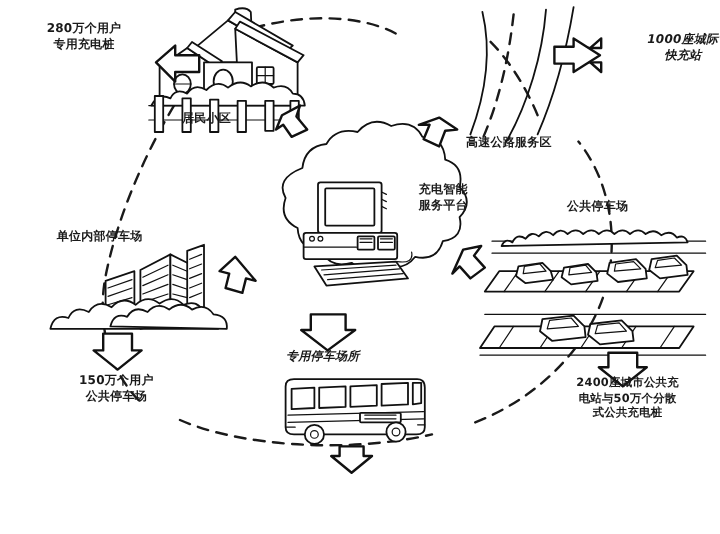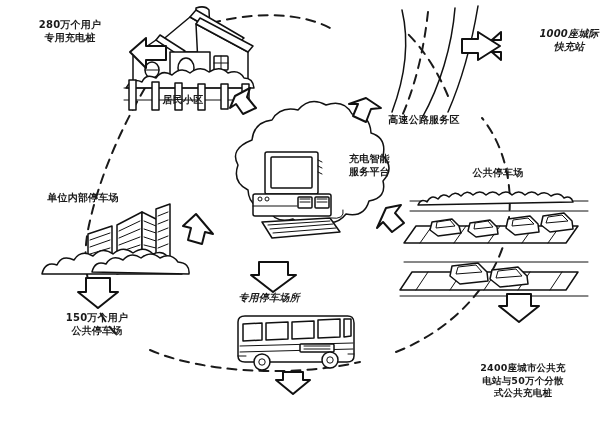--- a/index.html
+++ b/index.html
@@ -15,24 +15,24 @@
   .lbl{
     position:absolute;
     font-size:10px;
     line-height:13px;
     color:#1a1a1a;
     text-align:center;
     white-space:pre-line;
     letter-spacing:.2px;
     font-weight:600;
   }
-  .lbl.small{font-size:9.5px;line-height:12.5px;margin-top:48px;}
+  .lbl.small{font-size:9.5px;line-height:12.5px;}
   
   #lbl-home-meters{left:14px;top:18px;width:112px;}
-  #lbl-residential{left:140px;top:93px;width:86px;font-family:Liberation Serif, serif;}
+  #lbl-residential{left:129px;top:93px;width:86px;font-family:Liberation Serif, serif;}
   #lbl-intercity{left:524px;top:27px;width:90px;font-style:italic;}
   #lbl-highway{left:370px;top:113px;width:108px;text-align:center;}
   #lbl-platform{left:349px;top:152px;width:66px;text-align:left;}
   #lbl-publicpark{left:450px;top:166px;width:96px;}
   #lbl-unitpark{left:24px;top:191px;width:118px;}
   #lbl-unitmeters{left:38px;top:311px;width:118px;}
   #lbl-dedicated{left:215px;top:291px;width:108px;font-style:italic;}
   #lbl-citypublic{left:452px;top:314px;width:142px;}
   #lbl-caption{left:197px;top:385px;width:210px;text-align:center;}
 </style>

